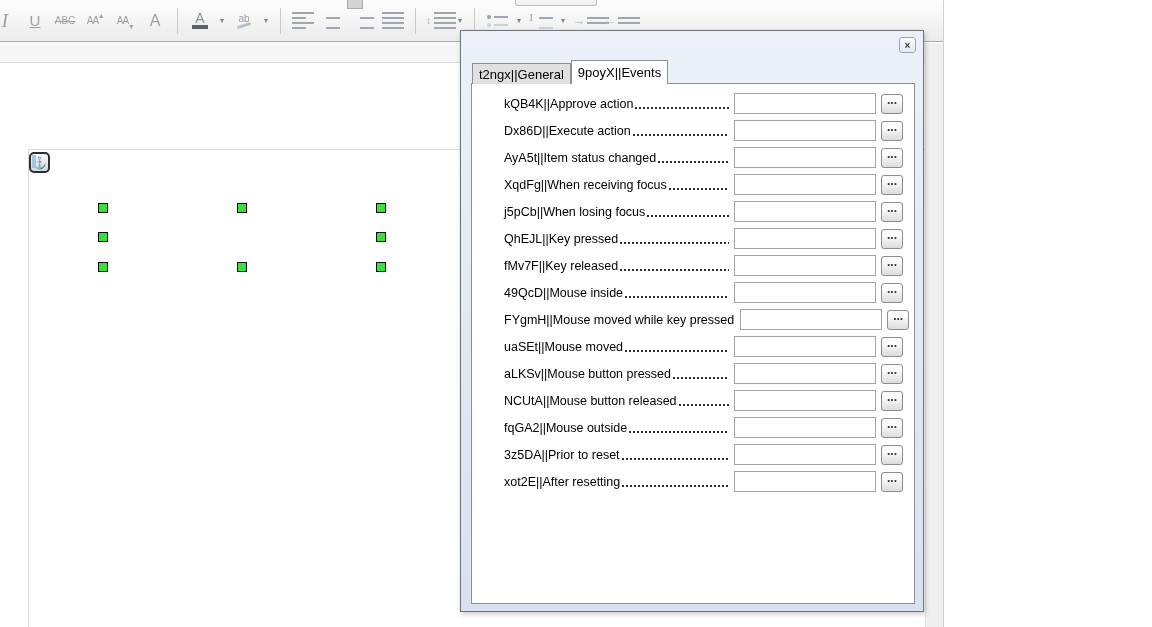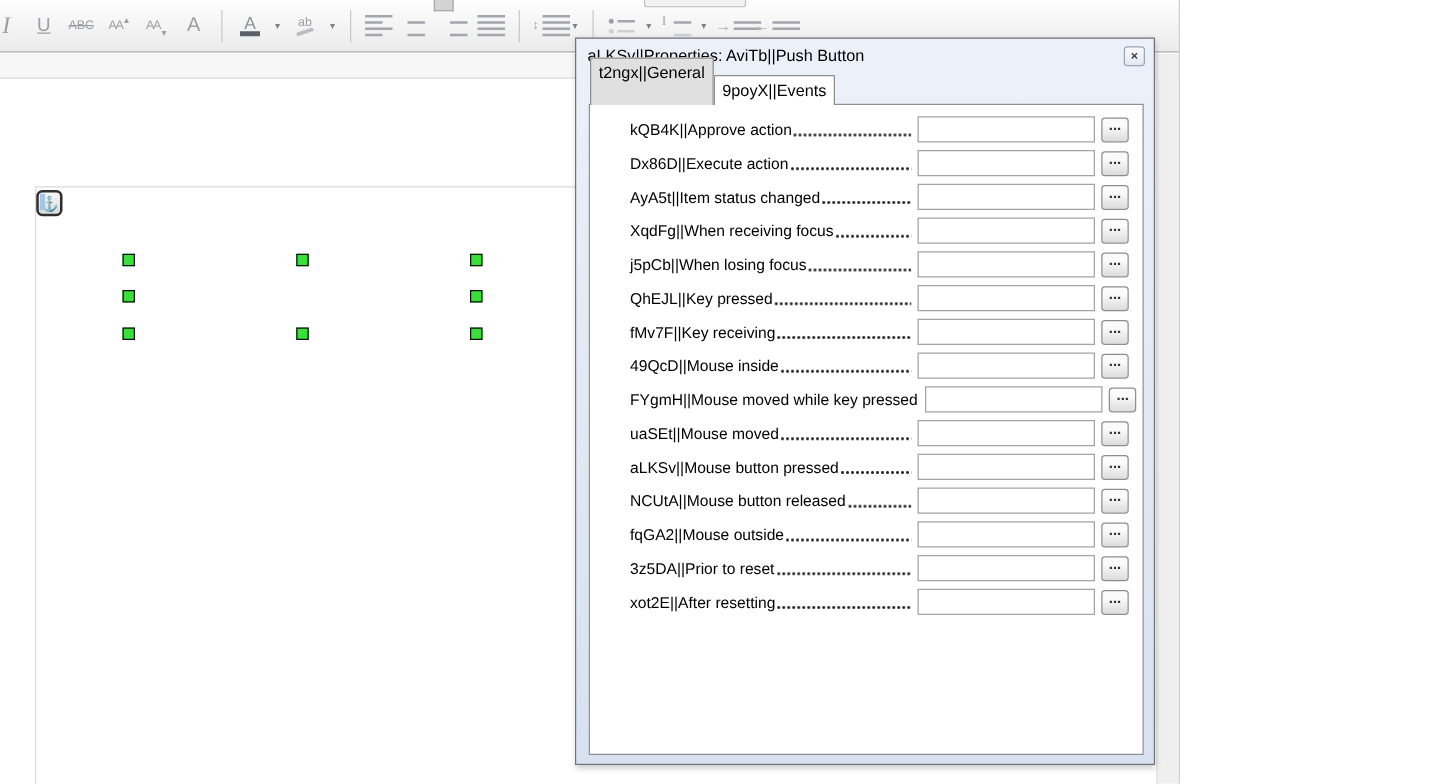--- a/index.html
+++ b/index.html
@@ -80,21 +80,21 @@
             background:linear-gradient(#ecf1f9,#d7e1f0); border:1px solid #6f747b;
             box-shadow:1px 2px 5px rgba(0,0,0,.22); font-size:13px; }
   .dlg-title { position:absolute; left:9px; top:6px; color:#000; white-space:nowrap; }
   .dlg-close { position:absolute; right:7px; top:6px; width:17px; height:16px;
                border:1px solid #9aa5b9; border-radius:3px;
                background:linear-gradient(#fbfcfe,#e2e8f2);
                display:flex; align-items:center; justify-content:center;
                font-size:10px; font-weight:bold; color:#3c3c3c; cursor:default; }
   .tabs { position:absolute; left:11px; top:29px; height:24px; display:flex; align-items:flex-end; z-index:3; }
   .tab { padding:0 6px; border:1px solid #8f8f8f; border-bottom:none; white-space:nowrap; cursor:default; }
-  .tab.inactive { height:38px; line-height:21px; background:#e0e0e0; }
+  .tab.inactive { height:21px; line-height:21px; background:#e0e0e0; }
   .tab.active { height:24px; line-height:24px; background:#ffffff; position:relative; z-index:4;margin-top:34px; }
   .panel { position:absolute; left:10px; top:52px; width:444px; height:521px;
            background:#fff; border:1px solid #8f8f8f; z-index:2; }
   .rows { padding-top:6px; }
   .event-row { display:flex; align-items:center; height:27px; padding:0 11px 0 8px;margin-left:24px; }
   .event-label { font-size:12.5px; color:#000; white-space:nowrap; }
   .leader { flex:1; align-self:stretch; margin:0 5px 0 1px;
             background-image:radial-gradient(circle, #2e2e2e 1px, transparent 1.3px);
             background-size:4px 4px; background-repeat:repeat-x;
             background-position:left 16px; }
@@ -252,21 +252,20 @@
     <div class="hdl" style="left:376px;top:232px"></div>
     <div class="hdl" style="left:98px;top:262px"></div>
     <div class="hdl" style="left:237px;top:262px"></div>
     <div class="hdl" style="left:376px;top:262px"></div>
 
     <div class="scroll"></div>
   </div>
   <div class="app-edge"></div>
 
   <div class="dialog">
-    <div class="dlg-title">aLKSv||Properties: AviTb||Push Button</div>
     <div class="dlg-close">×</div>
     <div class="tabs">
       <div class="tab inactive">t2ngx||General</div>
       <div class="tab active">9poyX||Events</div>
     </div>
     <div class="panel">
       <div class="rows">
   <div class="event-row">
     <span class="event-label">kQB4K||Approve action</span>
     <span class="leader"></span>
@@ -303,21 +302,21 @@
   </div>
 
   <div class="event-row">
     <span class="event-label">QhEJL||Key pressed</span>
     <span class="leader"></span>
     <input class="event-input" type="text" style="">
     <button class="browse-btn">...</button>
   </div>
 
   <div class="event-row">
-    <span class="event-label">fMv7F||Key receiving</span>
+    <span class="event-label">fMv7F||Key released</span>
     <span class="leader"></span>
     <input class="event-input" type="text" style="">
     <button class="browse-btn">...</button>
   </div>
 
   <div class="event-row">
     <span class="event-label">49QcD||Mouse inside</span>
     <span class="leader"></span>
     <input class="event-input" type="text" style="">
     <button class="browse-btn">...</button>

